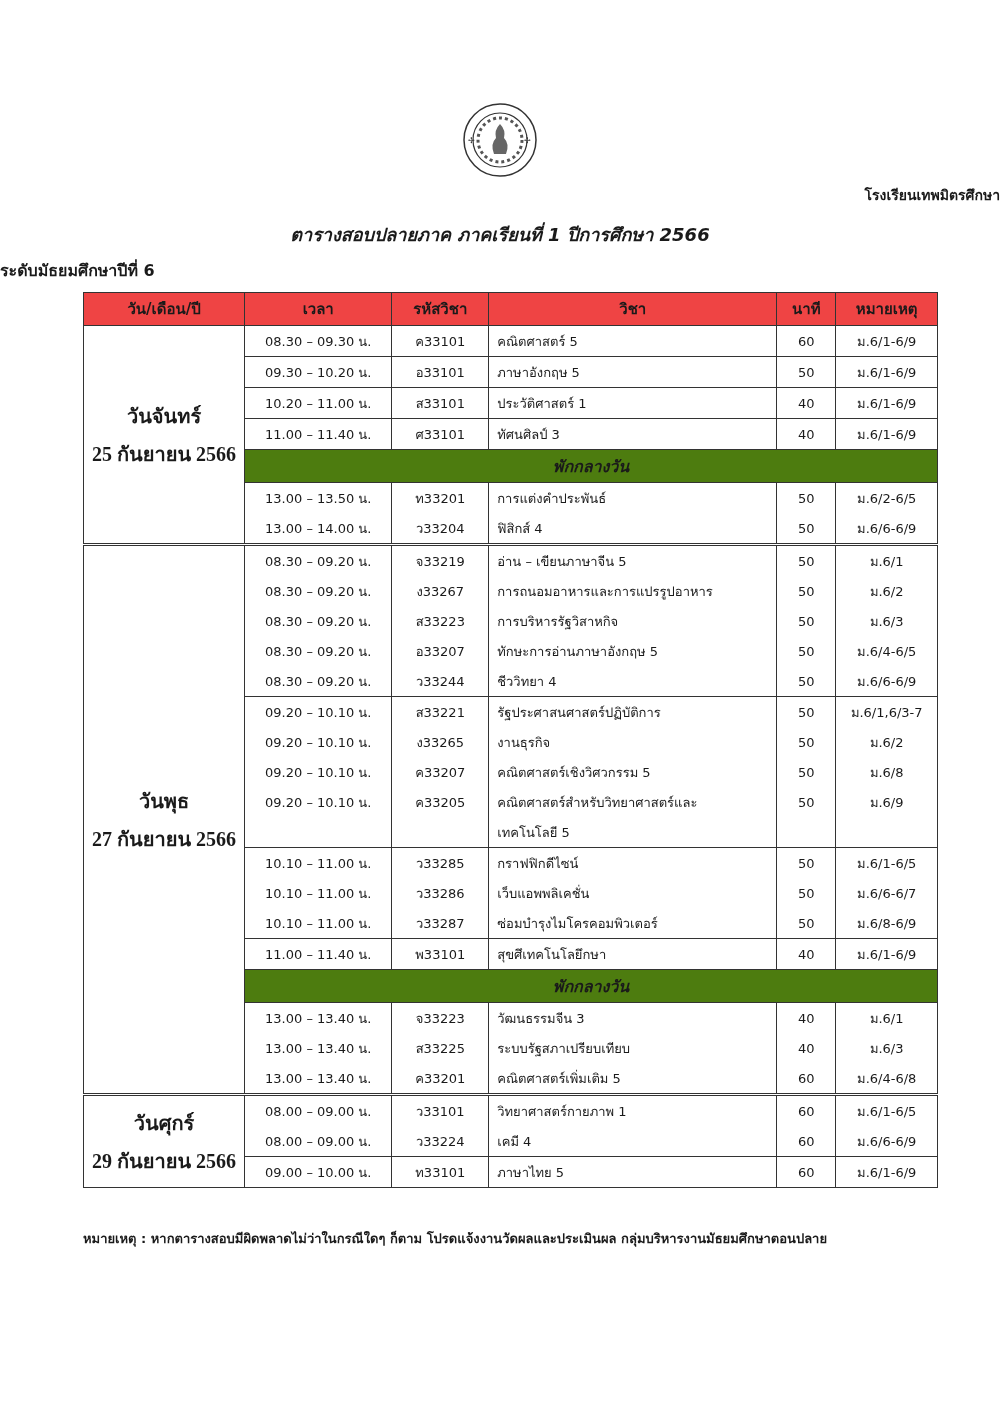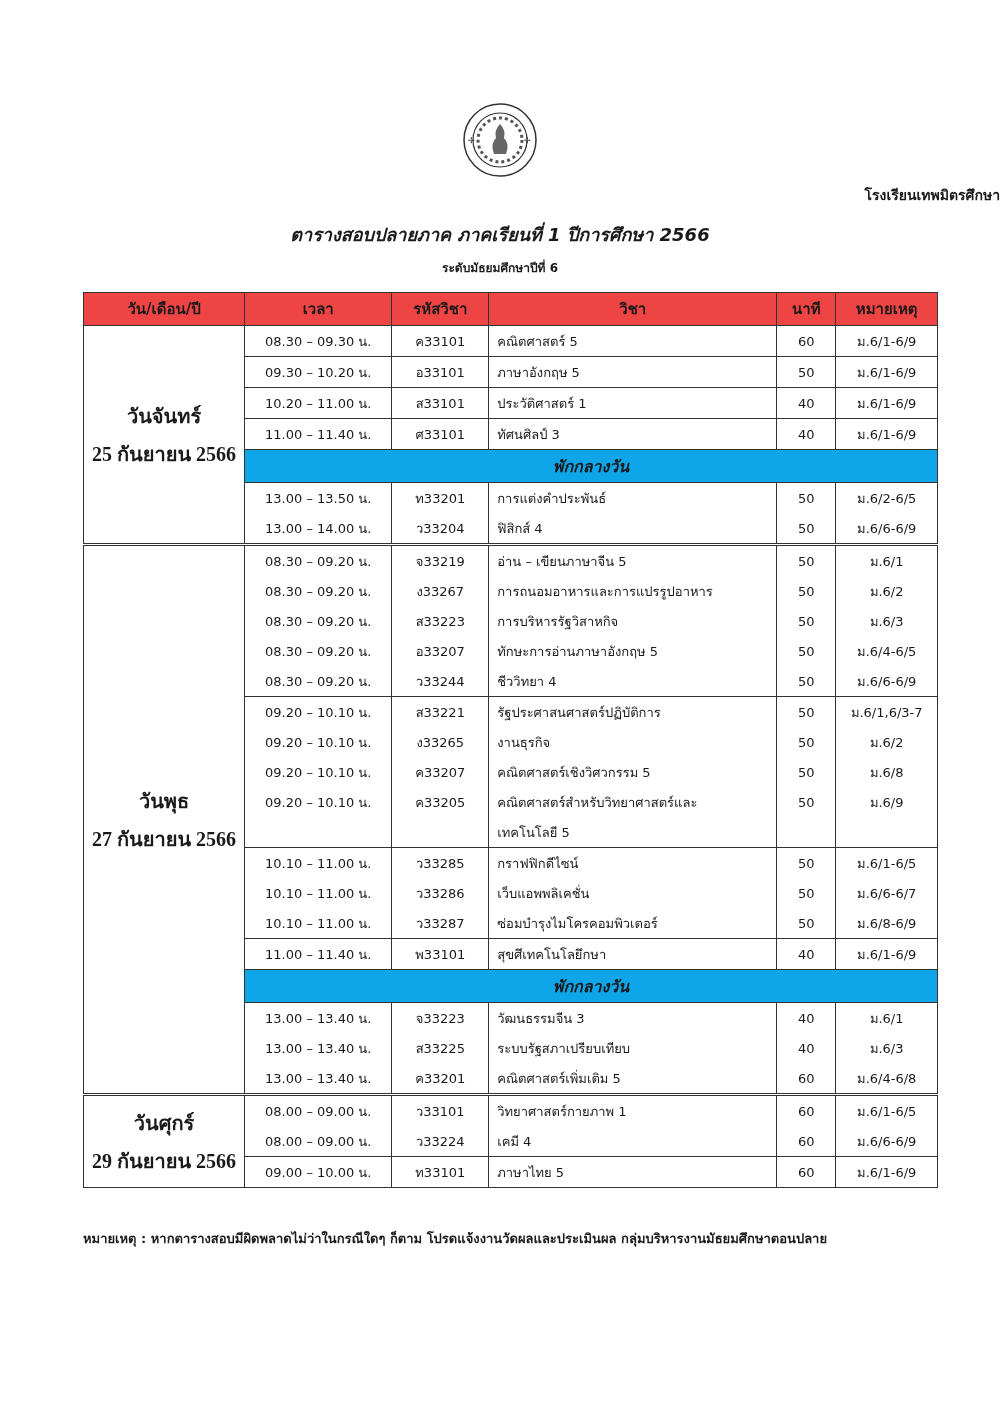--- a/index.html
+++ b/index.html
@@ -1,28 +1,28 @@
 <!DOCTYPE html>
 <html><head>
 <meta charset="utf-8">
 <style>
   html, body { margin: 0; padding: 0; background: #ffffff; }
   body { width: 1000px; height: 1415px; position: relative; font-family: "DejaVu Sans", sans-serif; color: #1a1a1a; overflow: hidden; }
   .logo { position: absolute; left: 462px; top: 100px; width: 76px; height: 80px; }
   .school { position: absolute; top: 184px; left: 0; width: 1000px; text-align: right; font-size: 14px; font-weight: bold; }
   .title { position: absolute; top: 220px; left: 0; width: 1000px; text-align: center; font-size: 18px; font-weight: bold; font-style: italic; }
-  .subtitle { position: absolute; top: 258px; left: 0; width: 1000px; text-align: center; font-size: 12px; font-weight: bold; }
+  .subtitle { position: absolute; top: 258px; left: 0; width: 1000px; text-align: left; font-size: 16px; font-weight: bold; }
   table.sched { position: absolute; left: 83px; top: 292px; width: 855px; border-collapse: collapse; font-size: 13px; }
   table.sched th { background: #ef4444; height: 32px; font-size: 15px; font-weight: bold; border: 1.5px solid #333; text-align: center; padding: 0; }
   table.sched td { border-left: 1.5px solid #333; border-right: 1.5px solid #333; height: 30px; padding: 0 8px; white-space: nowrap; }
   table.sched tr.group-start td { border-top: 1.5px solid #333; margin-top: 32px; }
   table.sched tr.day-start td { border-top: 3px double #333; }
   table.sched td.date { text-align: center; font-weight: bold; font-size: 20px; line-height: 1.9; border-top: 1.5px solid #333; border-bottom: 1.5px solid #333; vertical-align: middle; font-family: Liberation Serif, serif; }
   table.sched td.c { text-align: center; }
-  table.sched td.break { background: #0ea5e9; text-align: center; font-style: italic; font-weight: bold; font-size: 16px; border: 1.5px solid #333; height: 32px; }
+  table.sched td.break { background: #4d7c0f; text-align: center; font-style: italic; font-weight: bold; font-size: 16px; border: 1.5px solid #333; height: 32px; }
   table.sched tr:last-child td { border-bottom: 1.5px solid #333; }
   .col-date { width: 157px; } .col-time { width: 148px; } .col-code { width: 98px; } .col-subj { width: 290px; } .col-min { width: 60px; } .col-note { width: 102px; }
   .note { position: absolute; top: 1228px; left: 83px; font-size: 13px; font-weight: bold; white-space: nowrap; }
 </style>
 </head>
 <body>
 
 <svg class="logo" viewBox="0 0 76 80">
   <circle cx="38" cy="40" r="36" fill="none" stroke="#333" stroke-width="1.5"></circle>
   <circle cx="38" cy="40" r="27" fill="none" stroke="#333" stroke-width="1.2"></circle>

